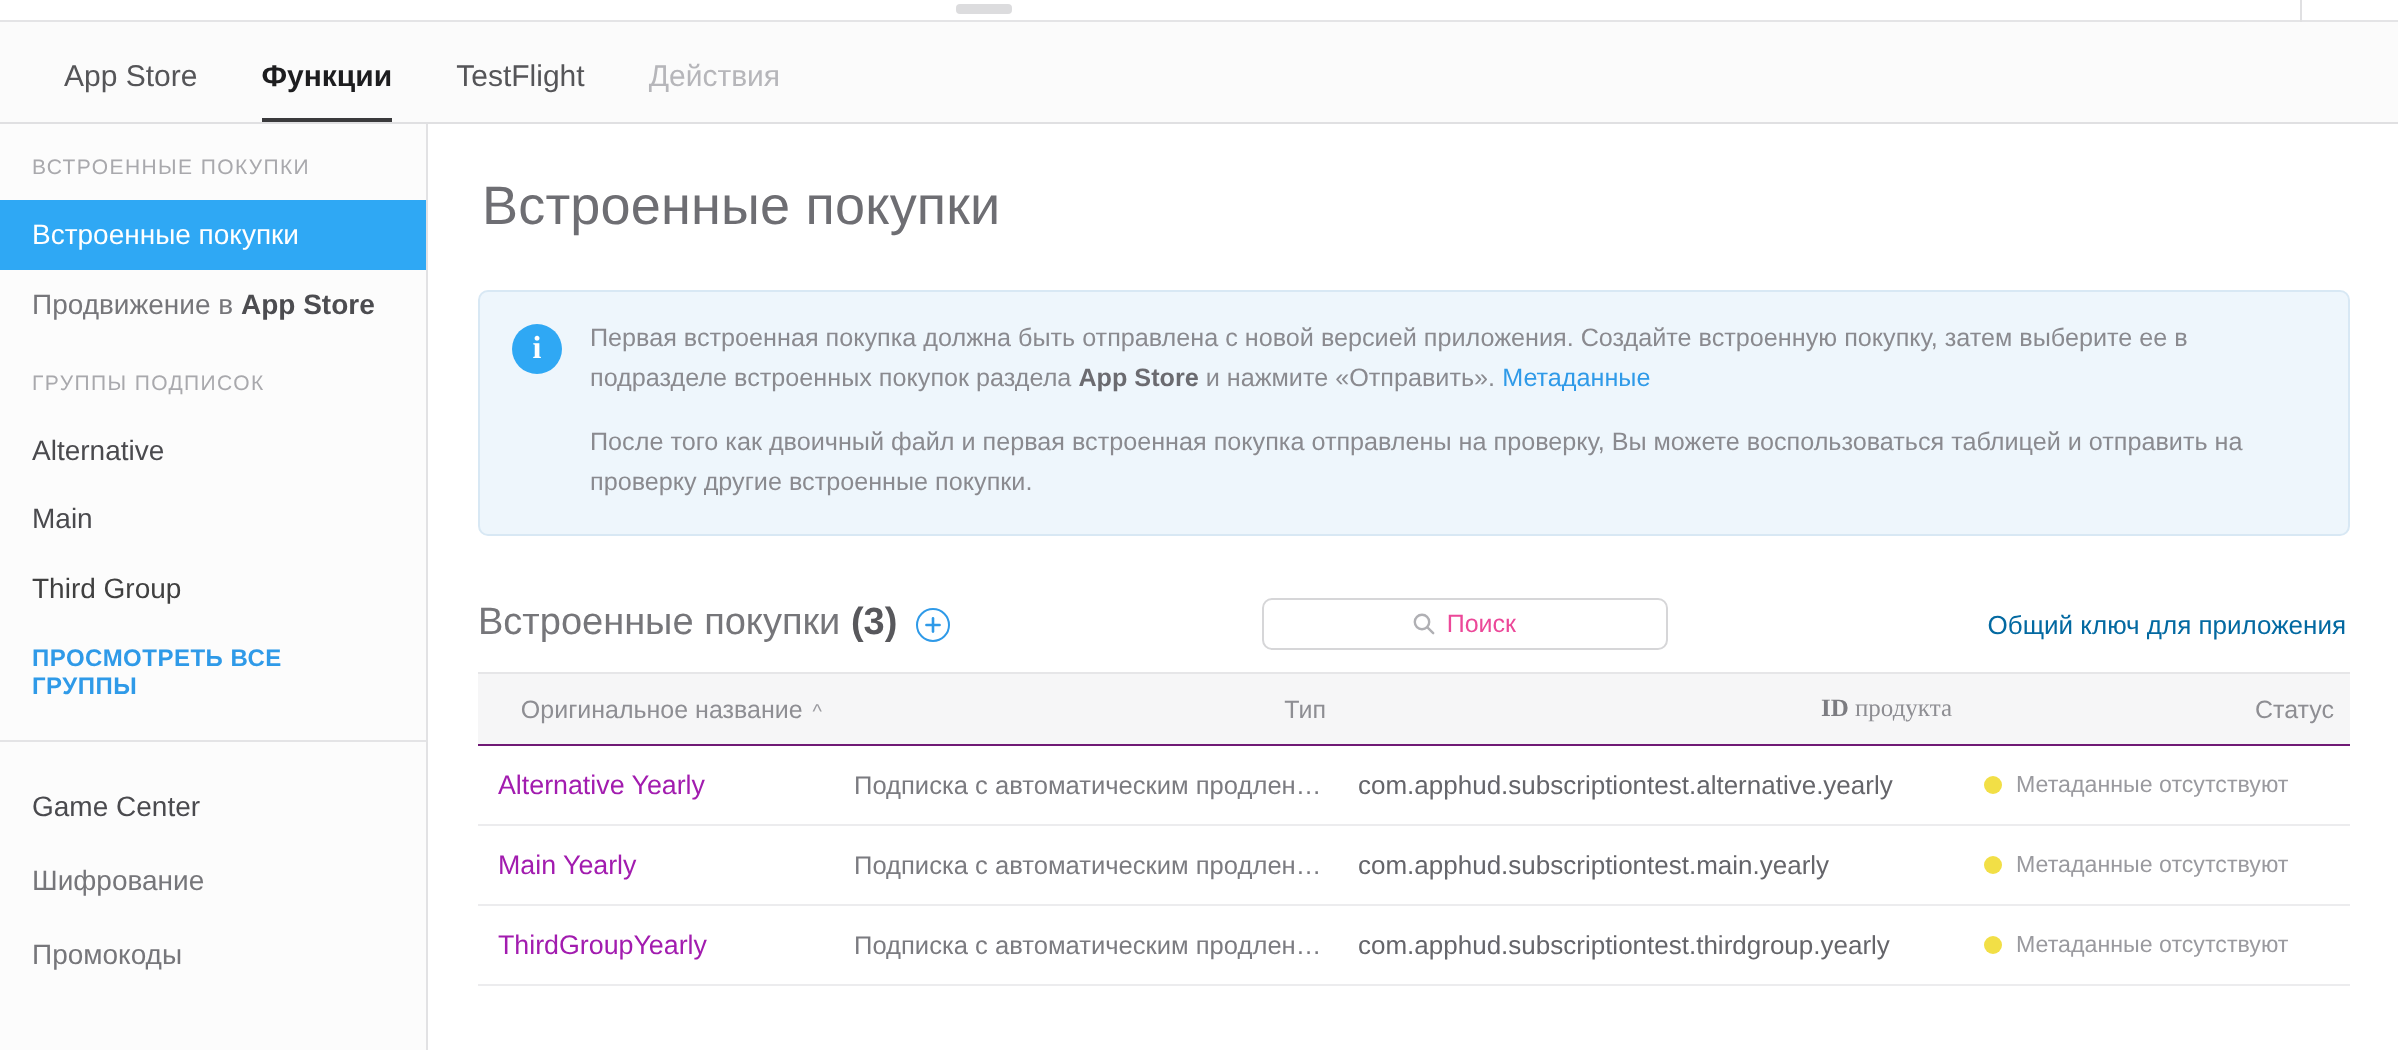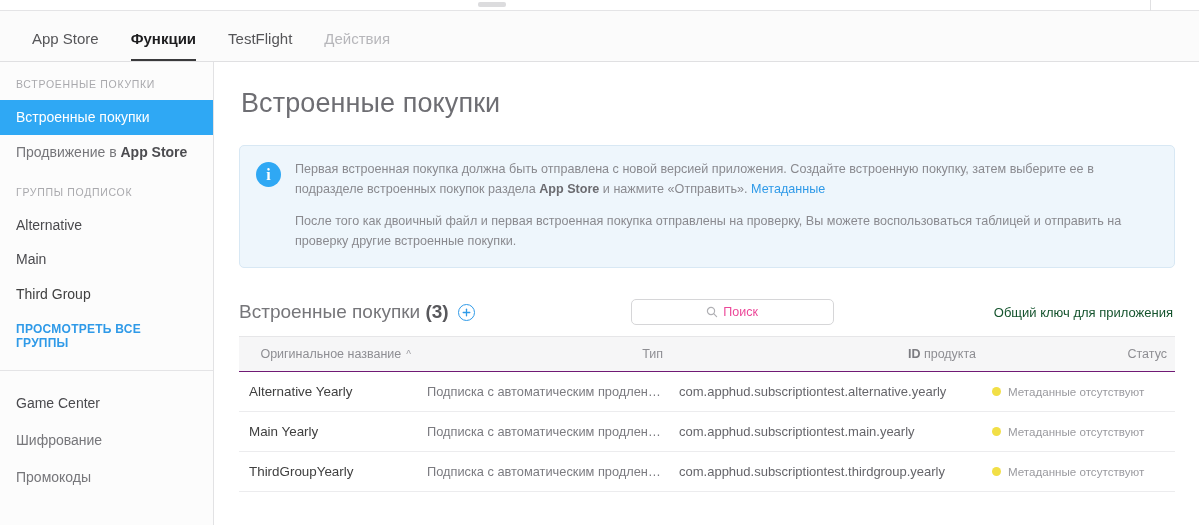--- a/index.html
+++ b/index.html
@@ -128,48 +128,48 @@
   .plus-btn svg { display: block; }
   .search-wrap { margin-left: 156px; }
   .search-box {
     width: 203px; height: 26px; border: 1px solid #d6d6d8; border-radius: 5px;
     background: #fff; display: flex; align-items: center; justify-content: center;
     gap: 5px; cursor: text;
   }
   .search-box svg { display: block; }
   .search-ph { font-size: 12.5px; color: #ec4899; }
   .share-link {
-    margin-left: auto; font-size: 13px; color: #14532d; cursor: pointer; white-space: nowrap;
+    margin-left: auto; font-size: 13px; color: #0369a1; cursor: pointer; white-space: nowrap;
     padding-right: 2px;
   }
 
   
   table.iap { width: 100%; border-collapse: collapse; margin-top: 6px; table-layout: fixed; }
   table.iap thead th {
     background: #f6f6f7;
     border-top: 1px solid #e6e6e8;
     border-bottom: 1px solid #701a75;
     font-size: 12.5px; font-weight: 400; color: #8e8e93;
     text-align: right; padding: 10px 8px; height: 32px;
     white-space: nowrap;
   }
   table.iap thead th.c-name { padding-left: 10px; width: 180px; }
   table.iap thead th.c-type { width: 252px; }
-  table.iap thead th.c-id   { width: 313px; }
+  table.iap thead th.c-id   { width: 313px; font-family: Liberation Serif, serif; }
   table.iap thead th.c-status { width: auto; }
   th .sort { display: inline-block; margin-left: 5px; color: #9b9ba0; font-size: 10px; }
   th .idb { font-weight: 700; color: #7c7c81; }
   table.iap tbody td {
     border-bottom: 1px solid #ececee;
     font-size: 12.8px; color: #7b7b80; padding: 12px 8px; height: 38px;
     white-space: nowrap; overflow: hidden; text-overflow: ellipsis;
   }
   table.iap tbody td.c-name { padding-left: 10px; }
   table.iap tbody td.c-name a {
-    color: #404040; text-decoration: none; font-size: 13.4px; cursor: pointer;
+    color: #a21caf; text-decoration: none; font-size: 13.4px; cursor: pointer;
   }
   table.iap tbody td.c-id { color: #65656a; font-size: 13px; }
   .status-cell { display: flex; align-items: center; gap: 7px; }
   .dot { width: 9px; height: 9px; border-radius: 50%; background: #f2df46; flex: 0 0 auto; }
   .status-text { font-size: 11.6px; color: #9a9a9f; }
 </style>
 </head>
 <body>
 
 <div class="page">

